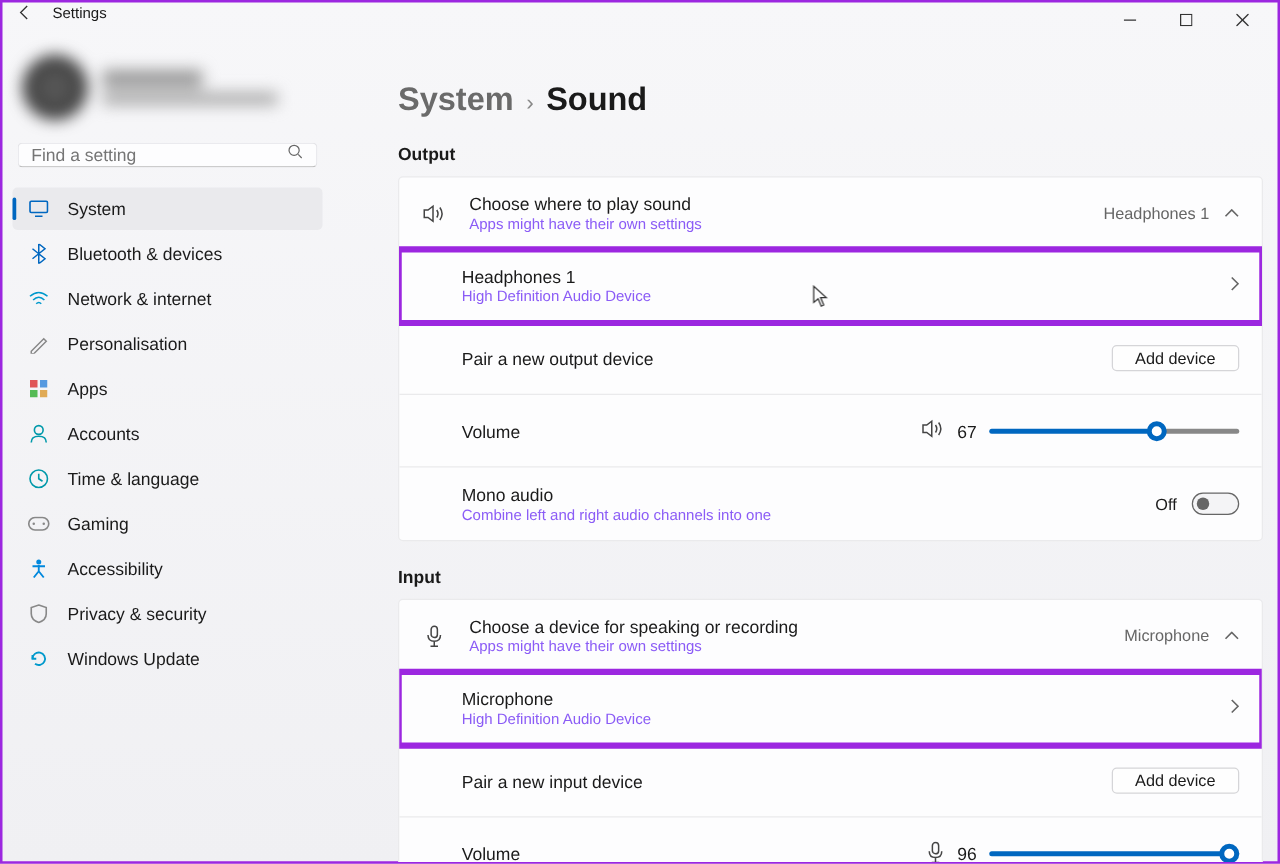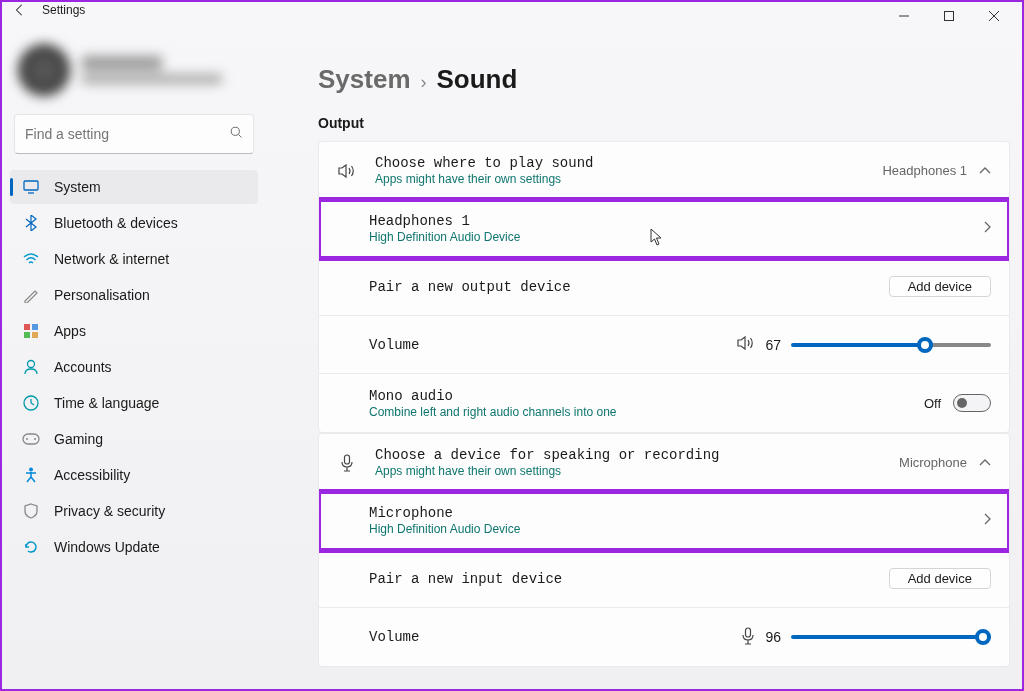--- a/index.html
+++ b/index.html
@@ -16,21 +16,21 @@
     .content-wrap { display: flex; height: calc(100% - 30px); }
     
     
     .sidebar { width: 260px; padding: 8px 4px 0 8px; flex-shrink: 0; }
     .profile { display: flex; align-items: center; gap: 12px; padding: 4px 8px 18px 8px; filter: blur(6px); }
     .avatar { width: 52px; height: 52px; border-radius: 50%; background: radial-gradient(circle, #555 30%, #333 70%); }
     .profile-text { display: flex; flex-direction: column; }
     .profile-name { height: 14px; width: 80px; background: #999; border-radius: 2px; margin-bottom: 4px; }
     .profile-sub { height: 10px; width: 140px; background: #aaa; border-radius: 2px; }
     
-    .search-box { margin: 0 4px 16px 4px; height: 40px; background: #fdfdfe; border: 1px solid #e5e5e8; border-bottom: 1px solid #bbb; border-radius: 4px; display: flex; align-items: center; padding: 0 10px; }
+    .search-box { margin: 0 4px 16px 4px; height: 20px; background: #fdfdfe; border: 1px solid #e5e5e8; border-bottom: 1px solid #bbb; border-radius: 4px; display: flex; align-items: center; padding: 0 10px; }
     .search-box input { border: none; outline: none; background: transparent; flex: 1; font-size: 14px; color: #666; }
     .search-icon { color: #666; }
     
     .nav { list-style: none; }
     .nav-item { display: flex; align-items: center; gap: 14px; padding: 8px 12px; border-radius: 4px; cursor: pointer; font-size: 14px; color: #1a1a1a; margin-bottom: 2px; position: relative; }
     .nav-item.active { background: #eaeaed; }
     .nav-item.active::before { content: ""; position: absolute; left: 0; top: 8px; bottom: 8px; width: 3px; background: #0067c0; border-radius: 2px; }
     .nav-icon { width: 18px; height: 18px; display: flex; align-items: center; justify-content: center; flex-shrink: 0; }
     
     
@@ -41,22 +41,22 @@
     .bc-current { font-size: 26px; font-weight: 600; color: #1a1a1a; }
     
     .section-label { font-size: 14px; font-weight: 600; color: #1a1a1a; margin-bottom: 10px; margin-top: 20px; }
     
     .card-group { background: #fdfdfe; border: 1px solid #eaeaec; border-radius: 4px; overflow: hidden; }
     .card-row { display: flex; align-items: center; padding: 12px 18px; border-bottom: 1px solid #eaeaec; min-height: 58px; }
     .card-row:last-child { border-bottom: none; }
     .card-row.sub { padding-left: 50px; }
     .row-icon { width: 20px; margin-right: 18px; display: flex; align-items: center; justify-content: center; color: #555; flex-shrink: 0; }
     .row-text { flex: 1; }
-    .row-title { font-size: 14px; color: #1a1a1a; font-family: Liberation Mono, monospace; }
-    .row-sub { font-size: 12px; color: #0f766e; margin-top: 1px; }
+    .row-title { font-size: 14px; color: #1a1a1a; }
+    .row-sub { font-size: 12px; color: #8b5cf6; margin-top: 1px; }
     .row-right { display: flex; align-items: center; gap: 12px; color: #666; font-size: 13px; }
     .chevron { color: #777; }
     
     .highlight { outline: 5px solid #9c27e0; outline-offset: -2px; position: relative; z-index: 1; }
     .pill-btn { border: 1px solid #d5d5d8; background: #fefefe; border-radius: 4px; padding: 2px 18px; font-size: 13px; cursor: pointer; color: #1a1a1a; }
     
     .slider-wrap { display: flex; gap: 10px; }
     .vol-num { font-size: 14px; color: #1a1a1a; }
     .slider { width: 200px; height: 4px; background: linear-gradient(90deg, #0067c0 var(--p), #888 var(--p)); border-radius: 2px; position: relative; }
     .slider::after { content: ""; position: absolute; left: var(--p); top: 50%; transform: translate(-50%, -50%); width: 16px; height: 16px; background: #fff; border: 4px solid #0067c0; border-radius: 50%; box-sizing: border-box; }
@@ -281,20 +281,21 @@
             <div class="row-title">Mono audio</div>
             <div class="row-sub">Combine left and right audio channels into one</div>
           </div>
         <div class="row-right">
             <span class="toggle-label">Off</span>
             <div class="toggle"></div>
           </div>
       </div>
     </div>
 
+    <div class="section-label">Input</div>
     <div class="card-group">
       <div class="card-row">
         <div class="row-icon">
             <svg width="14" height="18" viewBox="0 0 14 18">
               <rect x="4.5" y="1" width="5" height="9" rx="2.5" stroke="#444" stroke-width="1.2" fill="none"></rect>
               <path d="M2 8 Q2 13 7 13 Q12 13 12 8 M7 13 L7 17 M4 17 L10 17" stroke="#444" stroke-width="1.2" fill="none"></path>
             </svg>
           </div>
         <div class="row-text">
             <div class="row-title">Choose a device for speaking or recording</div>

